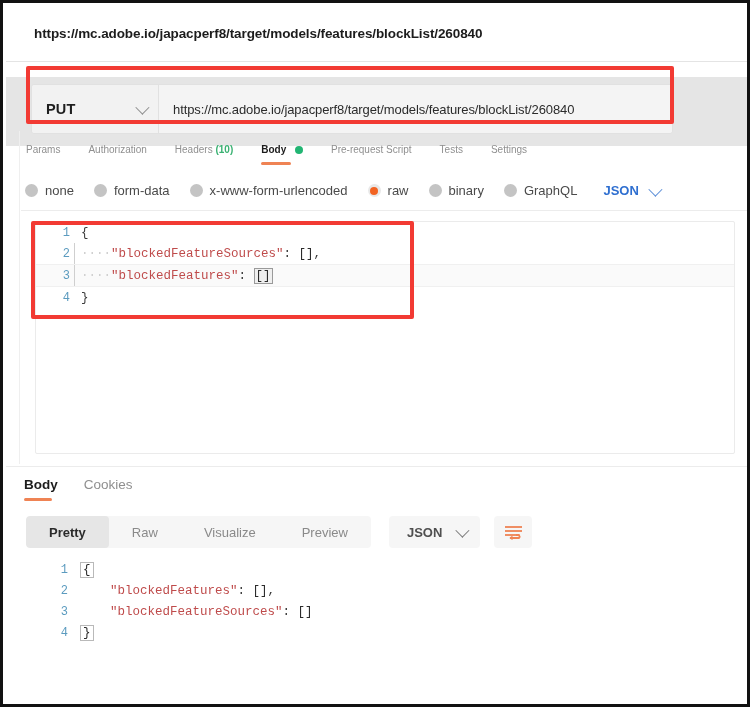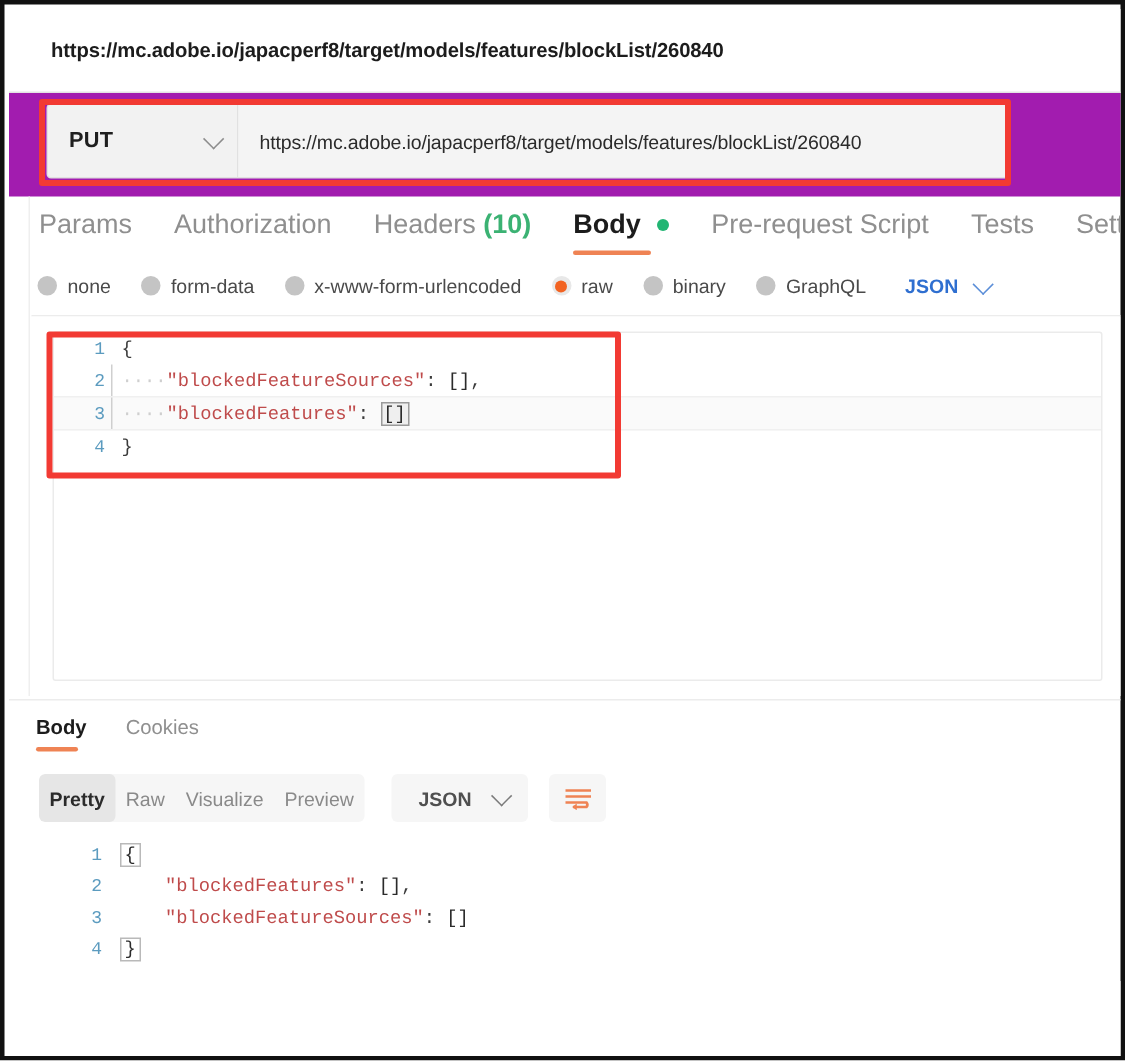--- a/index.html
+++ b/index.html
@@ -35,24 +35,24 @@
   }
   .top-url-text {
     font-size: 13.5px;
     color: #1c1c1c;
     font-weight: 600;
     letter-spacing: -0.1px;
   }
   
   .req-row-wrap {
     position: absolute;
-    left: 3px; top: 59px;
+    left: 3px; top: 74px;
     width: 744px;
     height: 69px;
-    background: #a21caf;
+    background: #e5e5e5;
   }
   .req-row {
     position: absolute;
     left: 25px; top: 7px;
     width: 642px;
     height: 50px;
     box-sizing: border-box;
     display: flex;
     align-items: stretch;
     background: #f2f2f2;
@@ -113,21 +113,21 @@
     left: 18px; top: 128px;
     width: 729px;
     height: 40px;
     display: flex;
     align-items: center;
     padding-left: 5px;
     box-sizing: border-box;
   }
   .tab {
     position: relative;
-    font-size: 18px;
+    font-size: 10px;
     color: #8f8f8f;
     padding: 6px 0 10px 0;
     margin-right: 28px;
     white-space: nowrap;
     cursor: default;
   }
   .tab.active { color: #1c1c1c; font-weight: 700; }
   .tab.active::after {
     content: "";
     position: absolute;
@@ -298,21 +298,21 @@
     display: flex;
     align-items: center;
     background: #f6f6f6;
     border-radius: 4px;
     height: 32px;
     overflow: hidden;
   }
   .seg-item {
     font-size: 13px;
     color: #8a8a8a;
-    padding: 0 7px;
+    padding: 0 23px;
     height: 32px;
     display: flex;
     align-items: center;
   }
   .seg-item.active {
     background: #e6e6e6;
     color: #2b2b2b;
     font-weight: 700;
     border-radius: 4px;
   }

